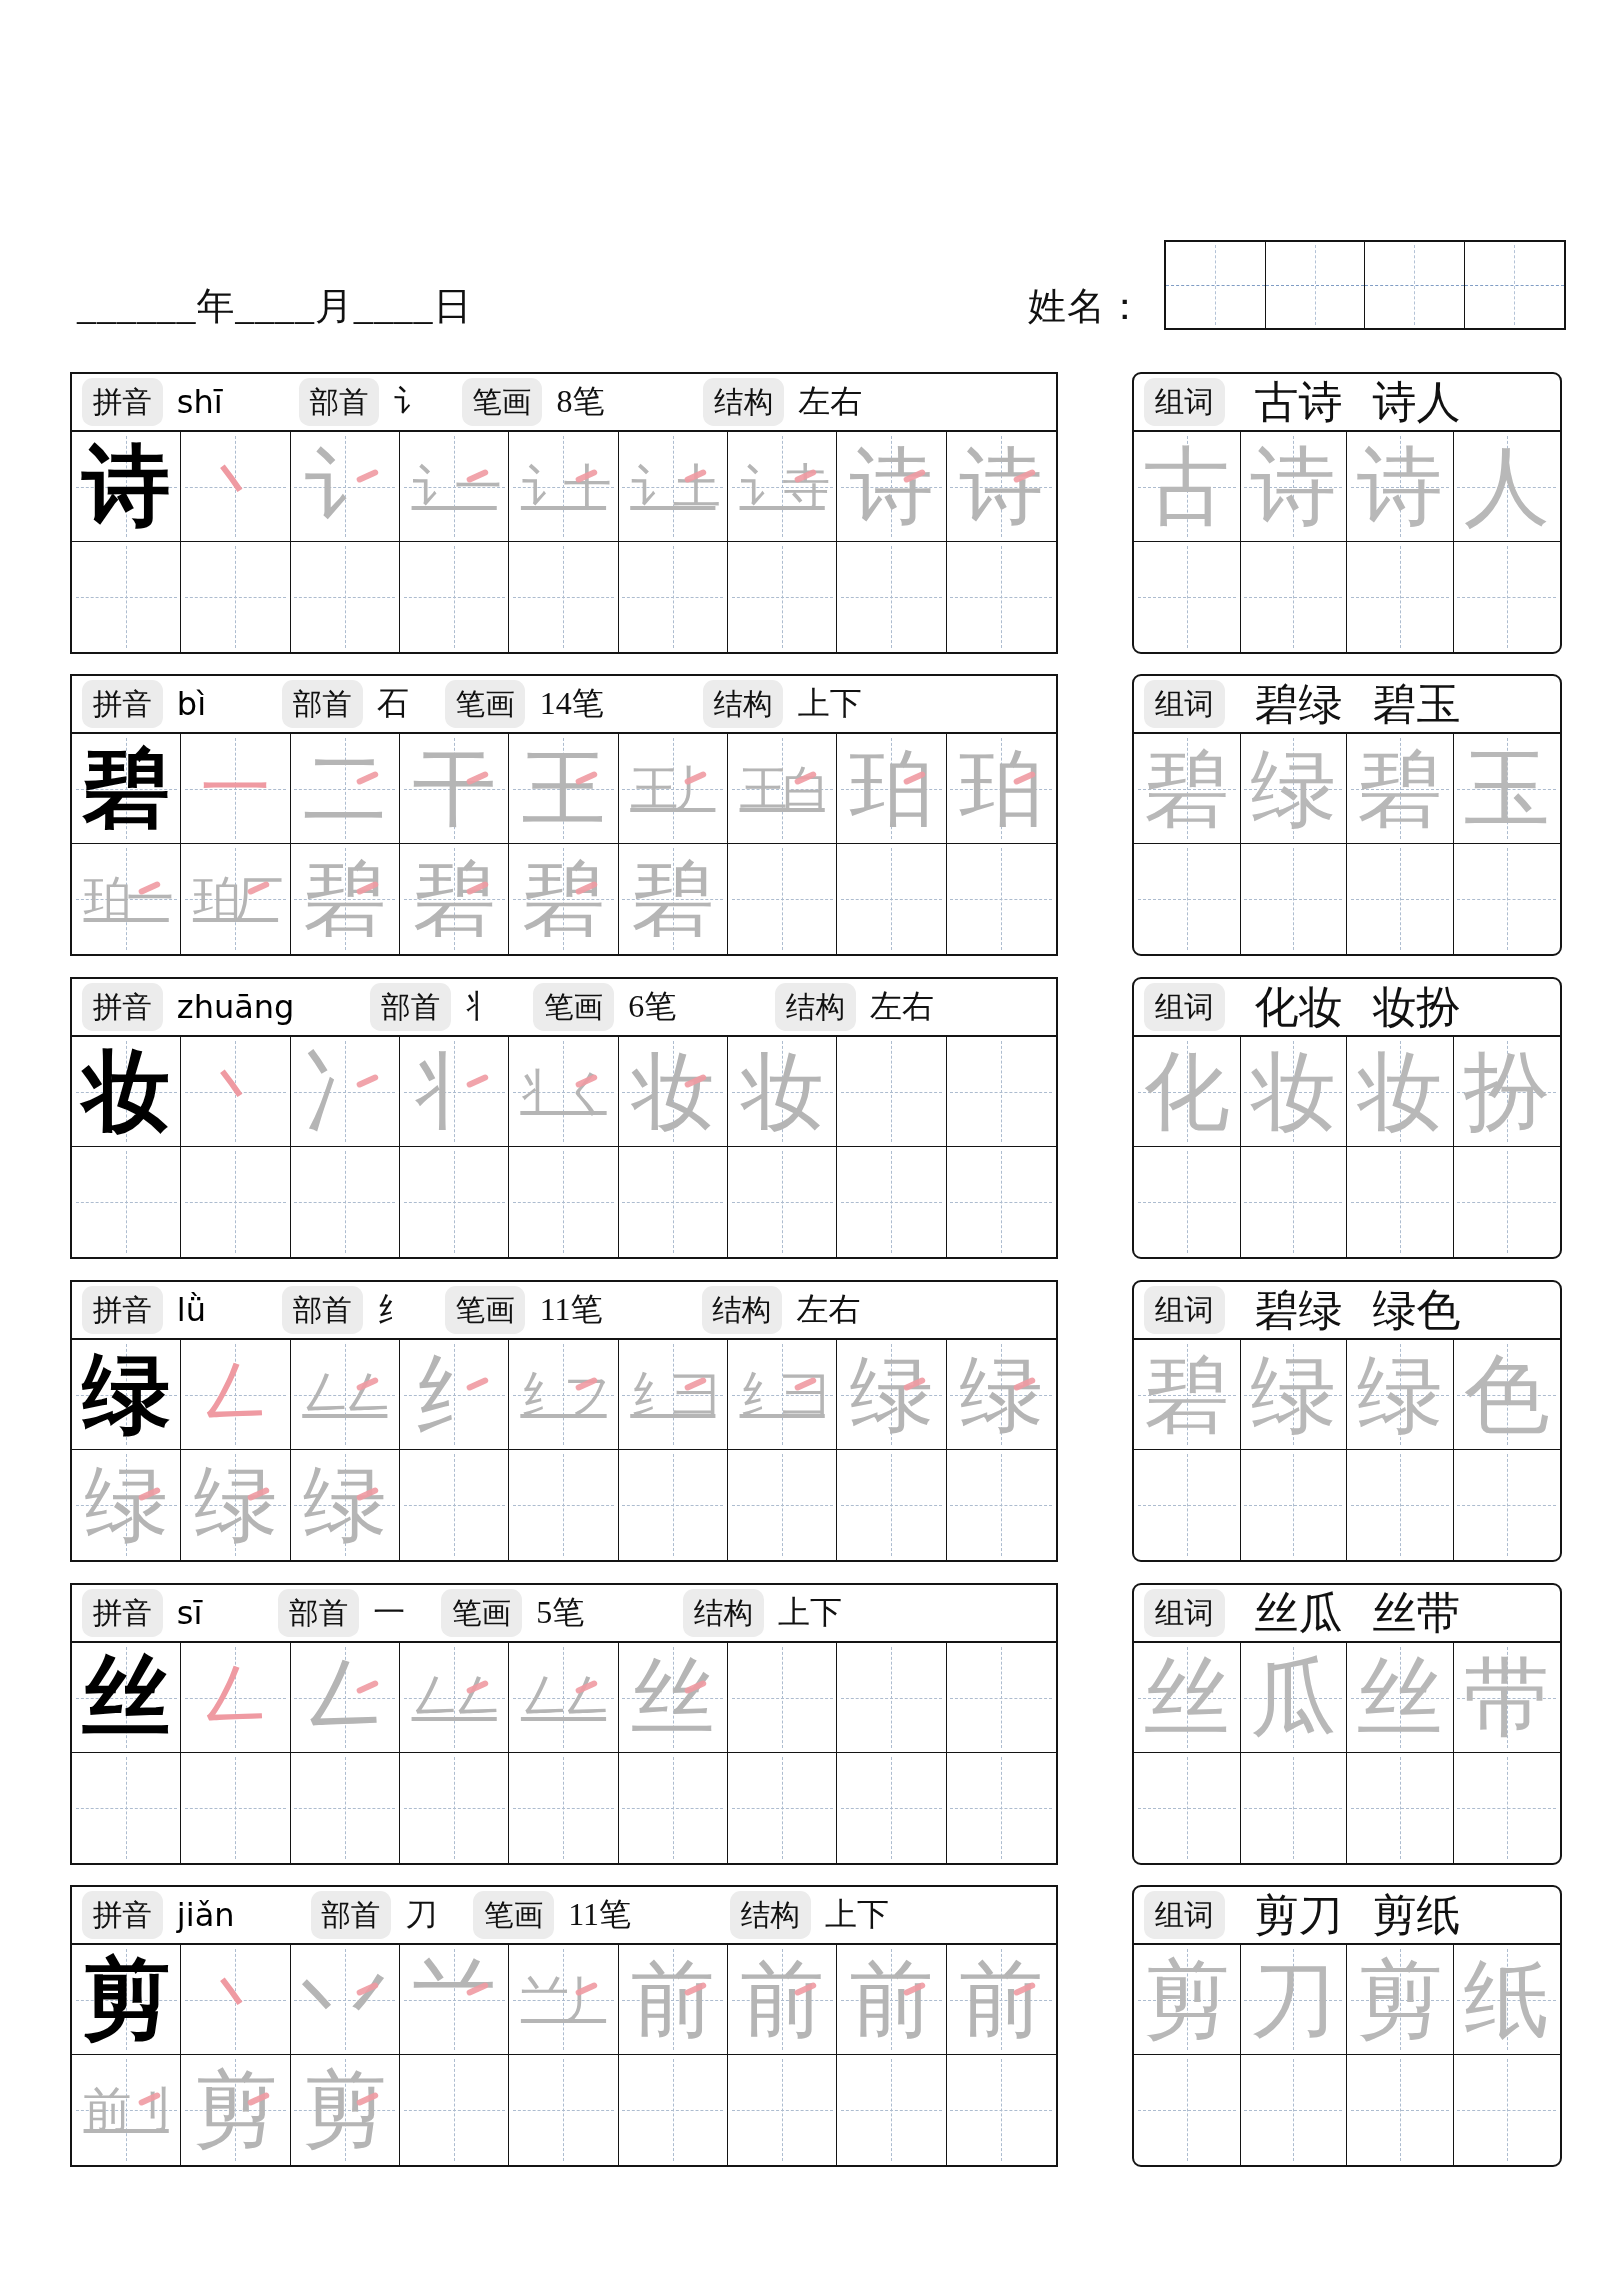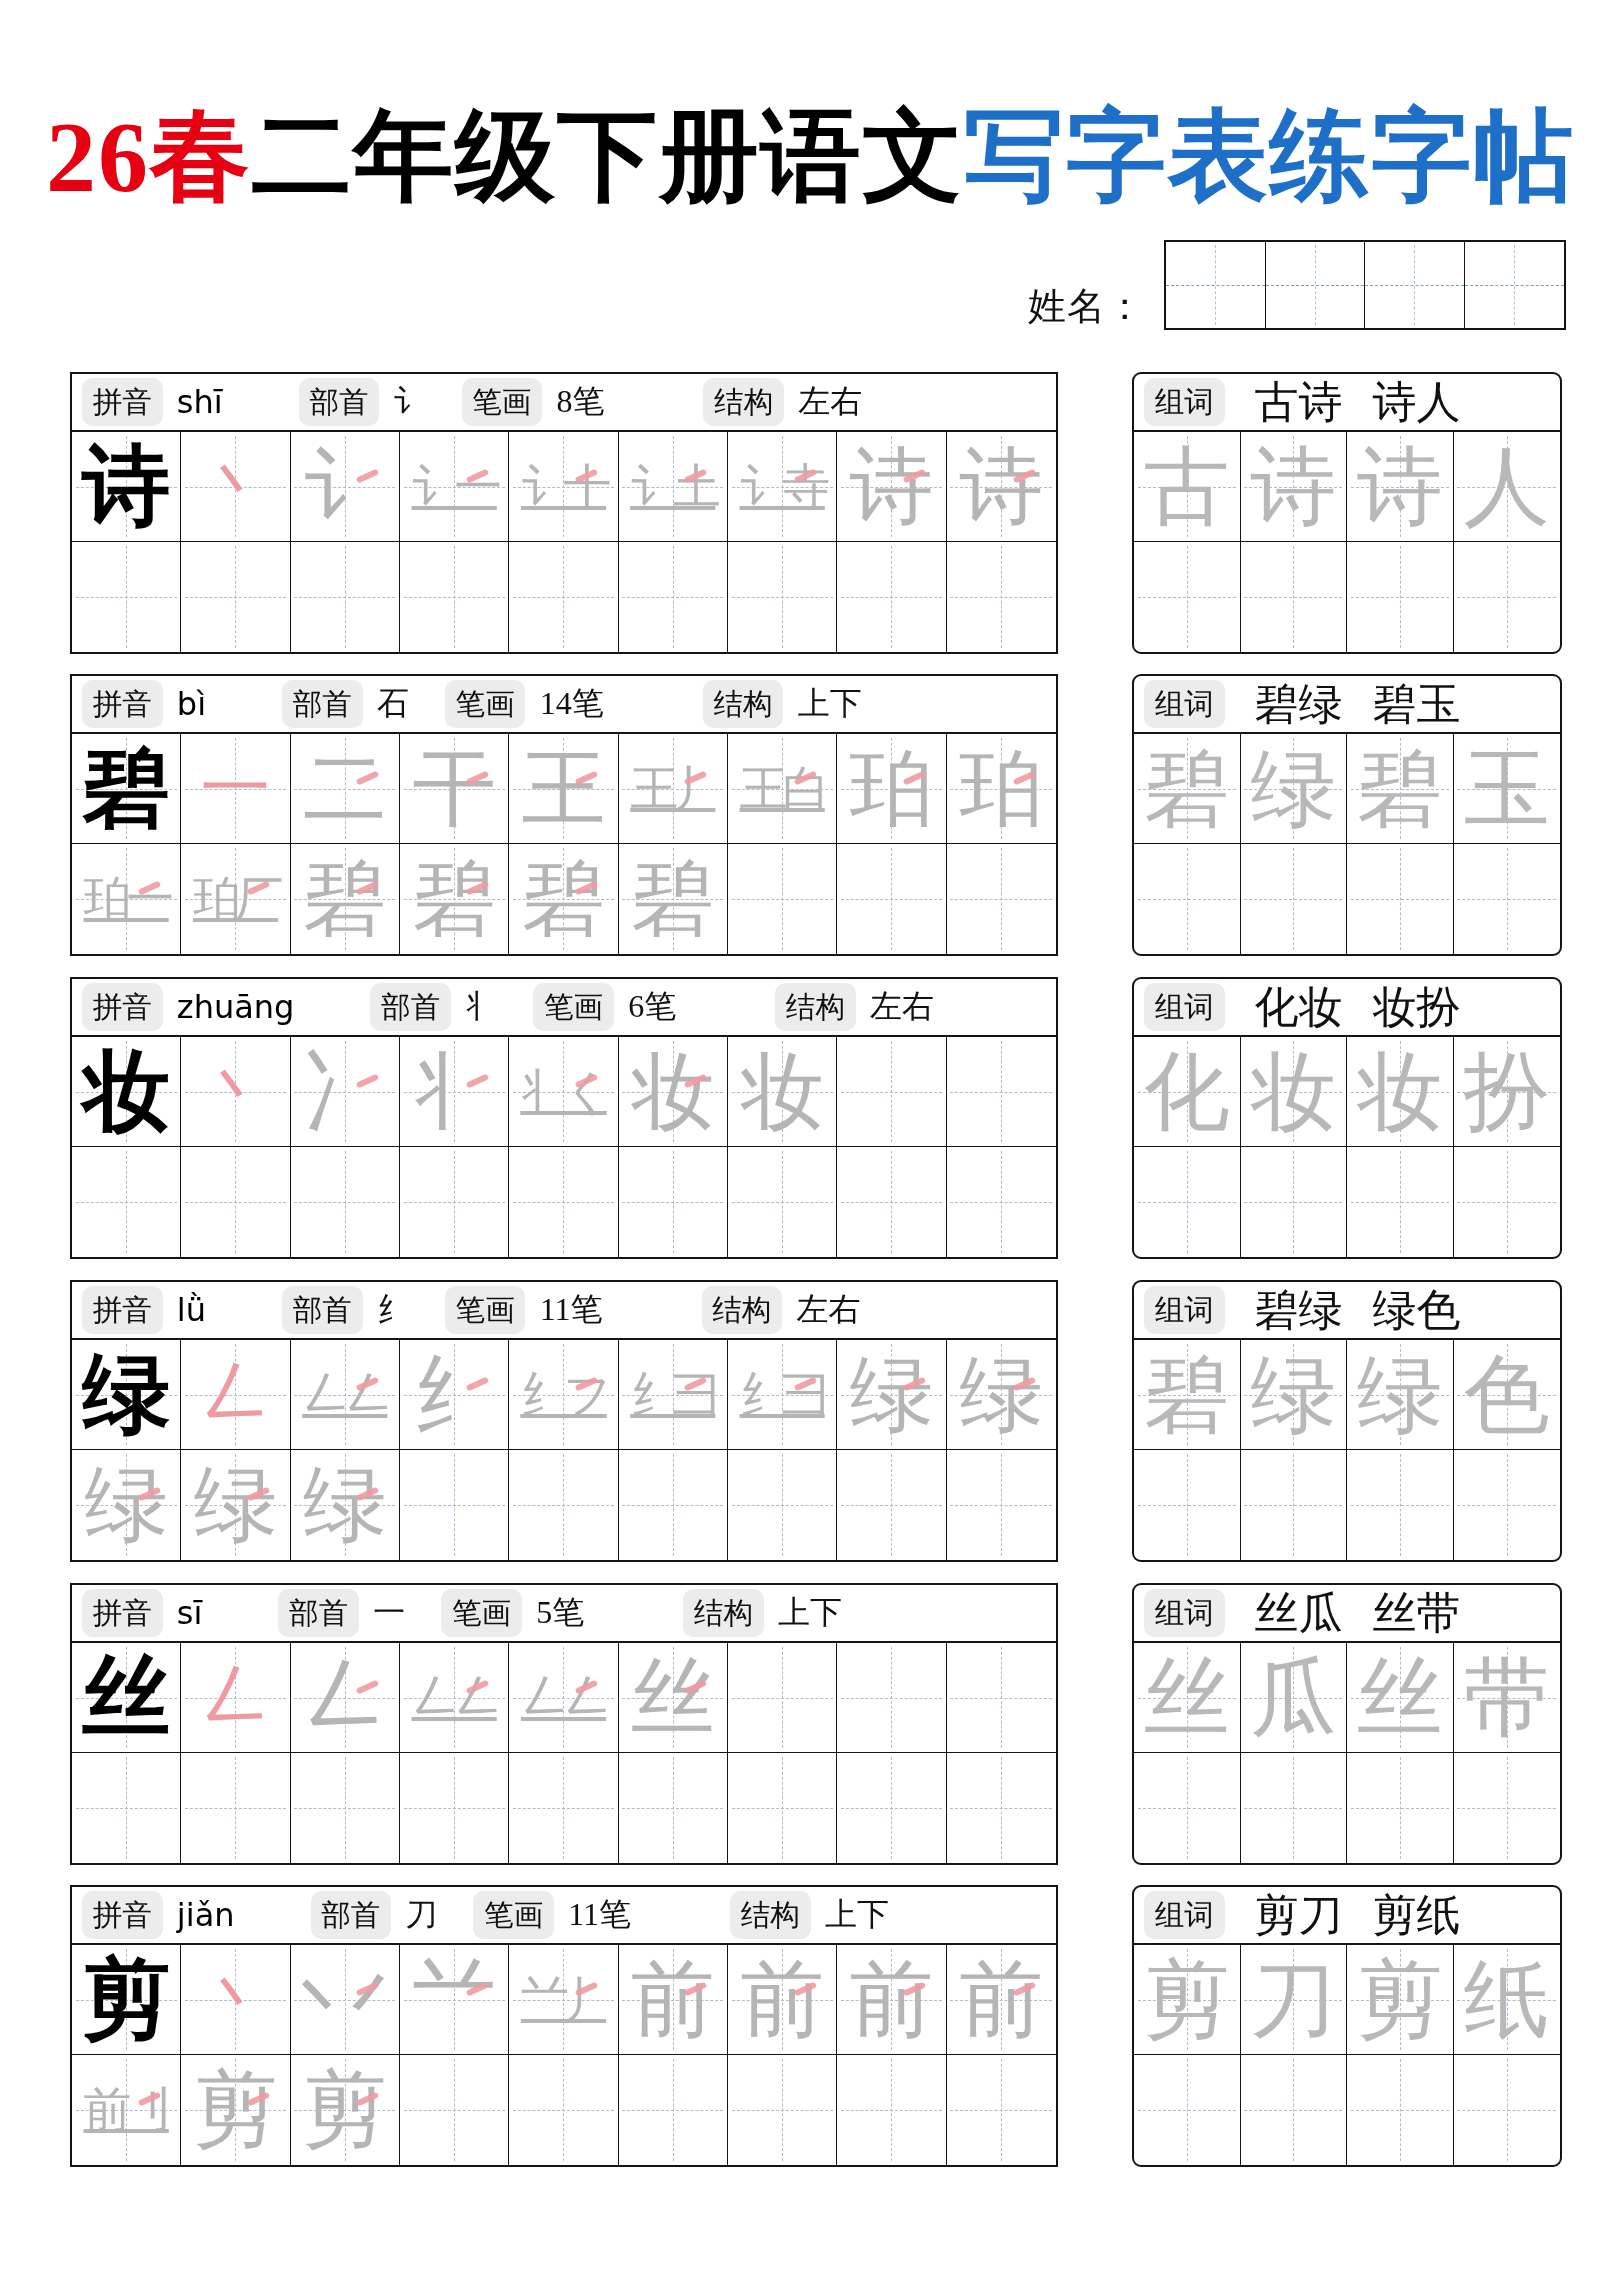--- a/index.html
+++ b/index.html
@@ -58,25 +58,23 @@
   .g-word{color:#b8b8b8;font-size:86px;}
   .g-multi{font-size:48px;letter-spacing:-5.4px;text-decoration:underline;}
   .tick{position:absolute;z-index:3;width:23px;height:6.3px;border-radius:3.6px;background:#ef9aa2;
         opacity:.9;transform:rotate(-24deg);right:19.7px;top:41px;}
 </style>
 </head>
 <body>
 
 <div class="page">
 
-  <div class="title">
-    <span class="t-red">26春</span><span class="t-black">二年级下册语文</span><span class="t-blue">写字表练字帖</span>
-  </div>
 
   <div class="info-row">
+    <span class="date-line">______年____月____日</span>
     <span class="name-label">姓名：</span>
     <div class="name-grid">
       <div class="name-cell"></div>
       <div class="name-cell"></div>
       <div class="name-cell"></div>
       <div class="name-cell"></div>
     </div>
   </div>
 
   <section class="block b0">

